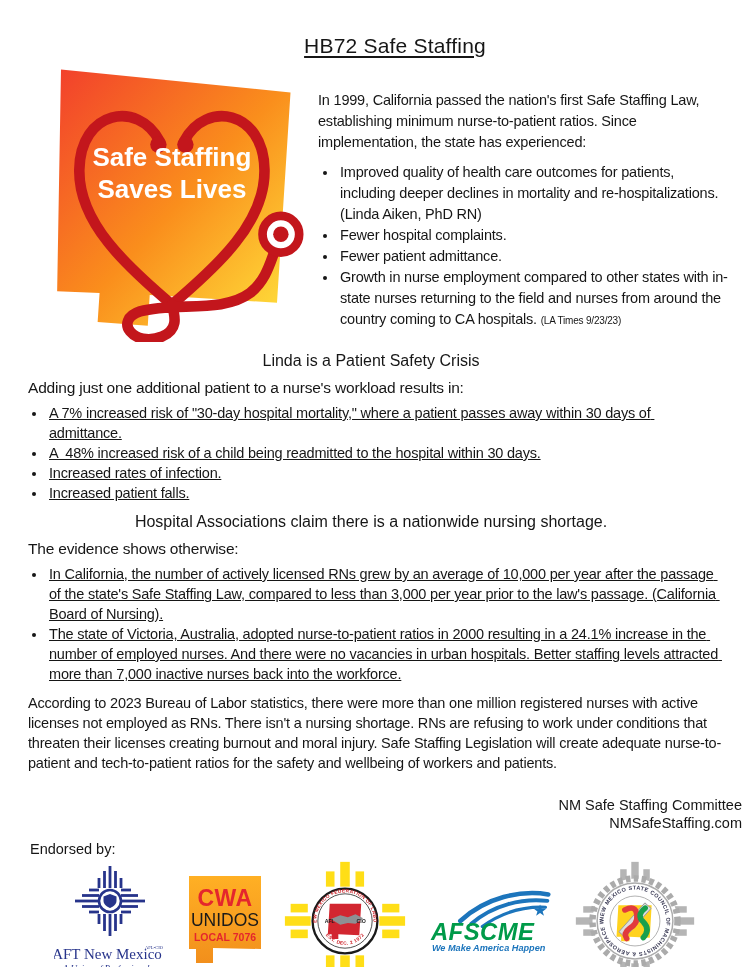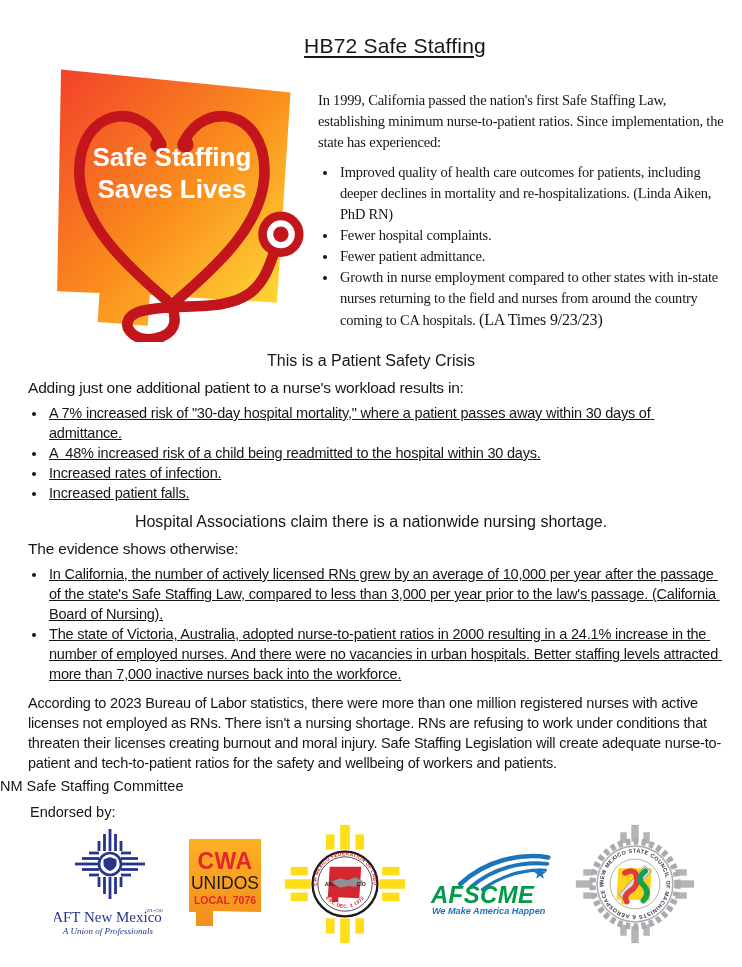--- a/index.html
+++ b/index.html
@@ -9,33 +9,33 @@
     font-family:"Liberation Sans","DejaVu Sans",sans-serif; overflow:hidden;
   }
   .page { position:relative; width:742px; height:967px; }
 
   .doc-title { text-align:center; margin-top:34px; font-size:21px; font-weight:400; letter-spacing:.2px;margin-left:48px; }
   .doc-title span { text-decoration:underline; text-underline-offset:3px; }
 
   .top-row { display:flex; padding:2px 6px 0 34px; }
   .brand-logo { flex:none; width:270px; height:282px; }
   .intro-col { width:428px; margin-left:4px; padding:30px 6px 0 10px;
-               font-size:14.5px; line-height:21px; letter-spacing:-.2px;font-family:Liberation Serif, serif; }
+               font-size:14.5px; line-height:21px; letter-spacing:-.2px; }
   .intro-col p { margin-bottom:9px; white-space:pre-wrap; }
   ul { list-style:disc; margin:0; padding-left:20px; }
   li { padding-left:2px; white-space:pre-wrap; }
-  .note { font-size:16px; }
+  .note { font-size:10px; }
 
   .center-heading { text-align:center; font-size:16px; font-weight:400; margin-top:10px; }
   .content { padding:0 18px 0 28px; font-size:14.5px; line-height:20px; letter-spacing:-.2px; }
   .content .lead { font-size:15.5px; margin-top:8px; white-space:pre-wrap; }
   .content ul { margin-top:5px; padding-left:19px;text-decoration:underline; }
   .content p.closing { margin-top:9px; white-space:pre-wrap; }
 
-  .committee { text-align:left; margin-top:4px; font-size:14.5px; line-height:18px; }
+  .committee { text-align:right; margin-top:23px; font-size:14.5px; line-height:18px; }
   .endorsed-label { margin:9px 0 0 30px; font-size:14.5px; }
 
   .logo-row { display:flex; align-items:center; justify-content:space-between;
               padding:0 46px 0 54px; margin-top:1px; height:126px; }
   .logo-row svg { display:block; }
 </style>
 </head>
 <body>
 
 <div class="page">
@@ -72,21 +72,21 @@
       <p>In 1999, California passed the nation's first Safe Staffing Law, establishing minimum nurse-to-patient ratios. Since implementation, the state has experienced:</p>
       <ul>
         <li>Improved quality of health care outcomes for patients, including deeper declines in mortality and re-hospitalizations. (Linda Aiken, PhD RN)</li>
         <li>Fewer hospital complaints.</li>
         <li>Fewer patient admittance.</li>
         <li><span>Growth in nurse employment compared to other states with in-state nurses returning to the field and nurses from around the country coming to CA hospitals. </span><span class="note">(LA Times 9/23/23)</span></li>
       </ul>
     </div>
   </div>
 
-  <h2 class="center-heading">This is a Patient Safety Crisis</h2>
+  <h2 class="center-heading">Linda is a Patient Safety Crisis</h2>
 
   <div class="content">
     <p class="lead">Adding just one additional patient to a nurse's workload results in:</p>
     <ul>
       <li>A 7% increased risk of "30-day hospital mortality," where a patient passes away within 30 days of admittance.</li>
       <li>A  48% increased risk of a child being readmitted to the hospital within 30 days.</li>
       <li>Increased rates of infection.</li>
       <li>Increased patient falls.</li>
     </ul>
   </div>
@@ -97,20 +97,21 @@
     <p class="lead">The evidence shows otherwise:</p>
     <ul>
       <li>In California, the number of actively licensed RNs grew by an average of 10,000 per year after the passage of the state's Safe Staffing Law, compared to less than 3,000 per year prior to the law's passage. (California Board of Nursing).</li>
       <li>The state of Victoria, Australia, adopted nurse-to-patient ratios in 2000 resulting in a 24.1% increase in the number of employed nurses. And there were no vacancies in urban hospitals. Better staffing levels attracted more than 7,000 inactive nurses back into the workforce.</li>
     </ul>
     <p class="closing">According to 2023 Bureau of Labor statistics, there were more than one million registered nurses with active licenses not employed as RNs. There isn't a nursing shortage. RNs are refusing to work under conditions that threaten their licenses creating burnout and moral injury. Safe Staffing Legislation will create adequate nurse-to-patient and tech-to-patient ratios for the safety and wellbeing of workers and patients.</p>
   </div>
 
   <div class="committee">
     <div>NM Safe Staffing Committee</div>
+    <div>NMSafeStaffing.com</div>
   </div>
 
   <div class="endorsed-label">Endorsed by:</div>
 
   <div class="logo-row">
 
     <svg width="112" height="117" viewBox="0 0 112 117" role="img">
       <g fill="#27348B">
         <rect x="54.6" y="3" width="2.8" height="22"></rect>
         <rect x="49.1" y="8" width="2.8" height="17"></rect>

